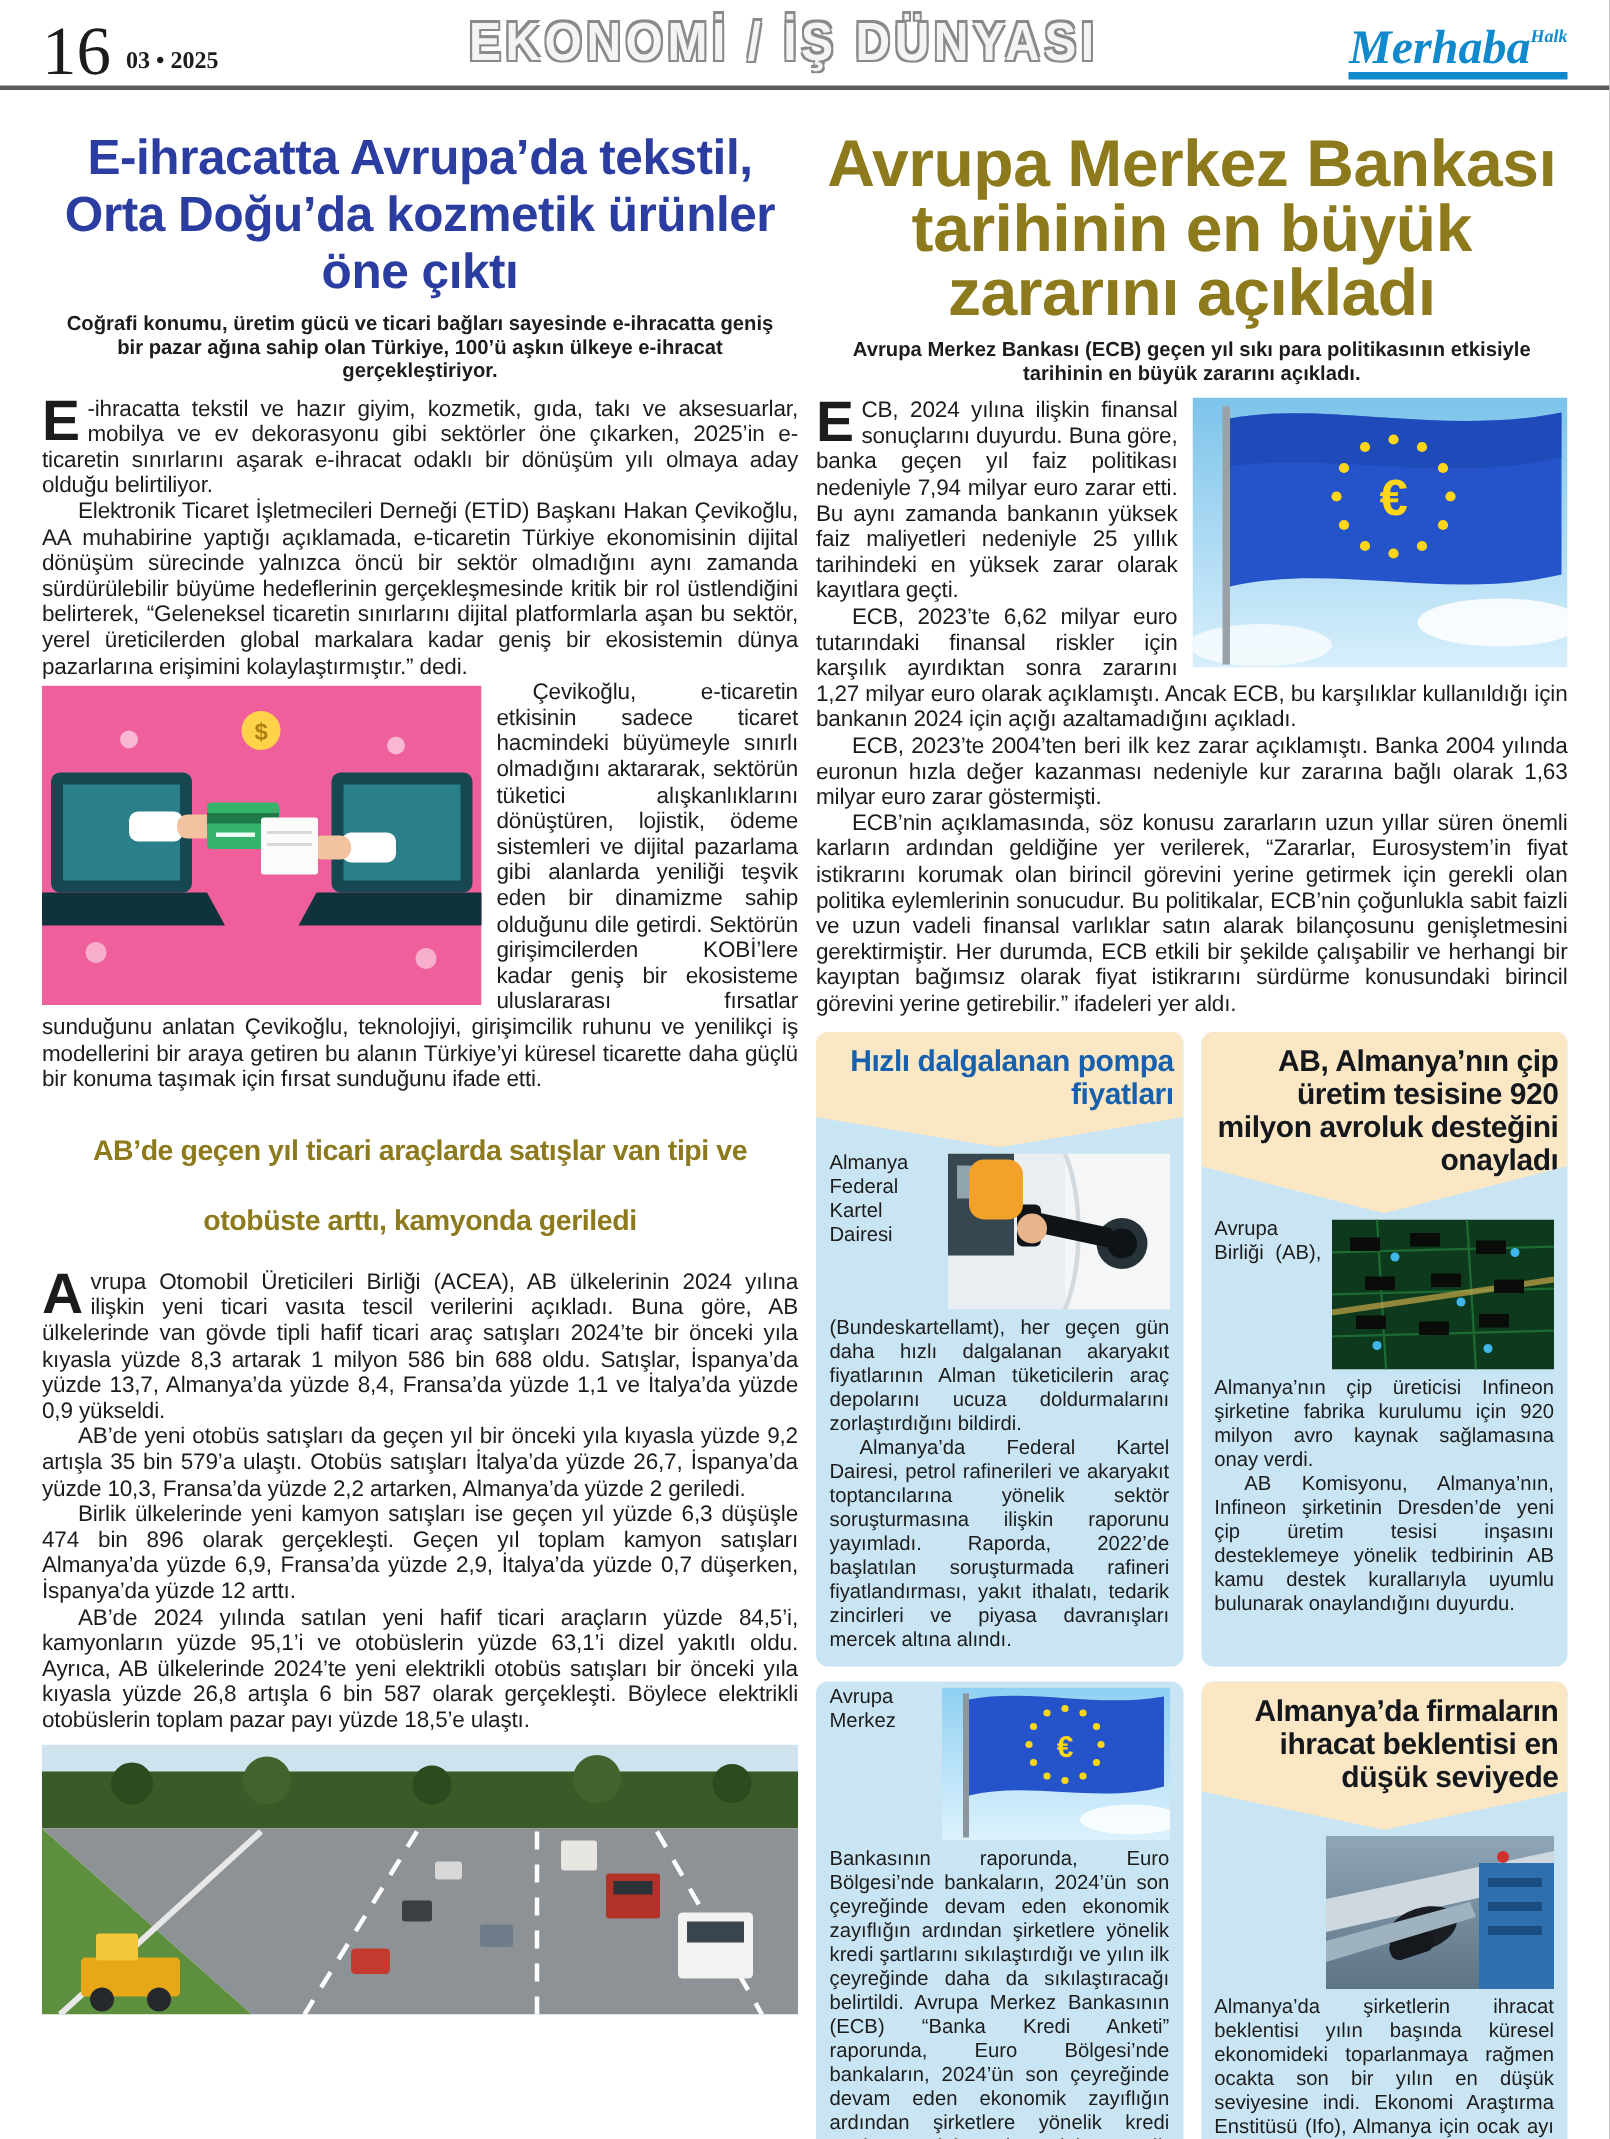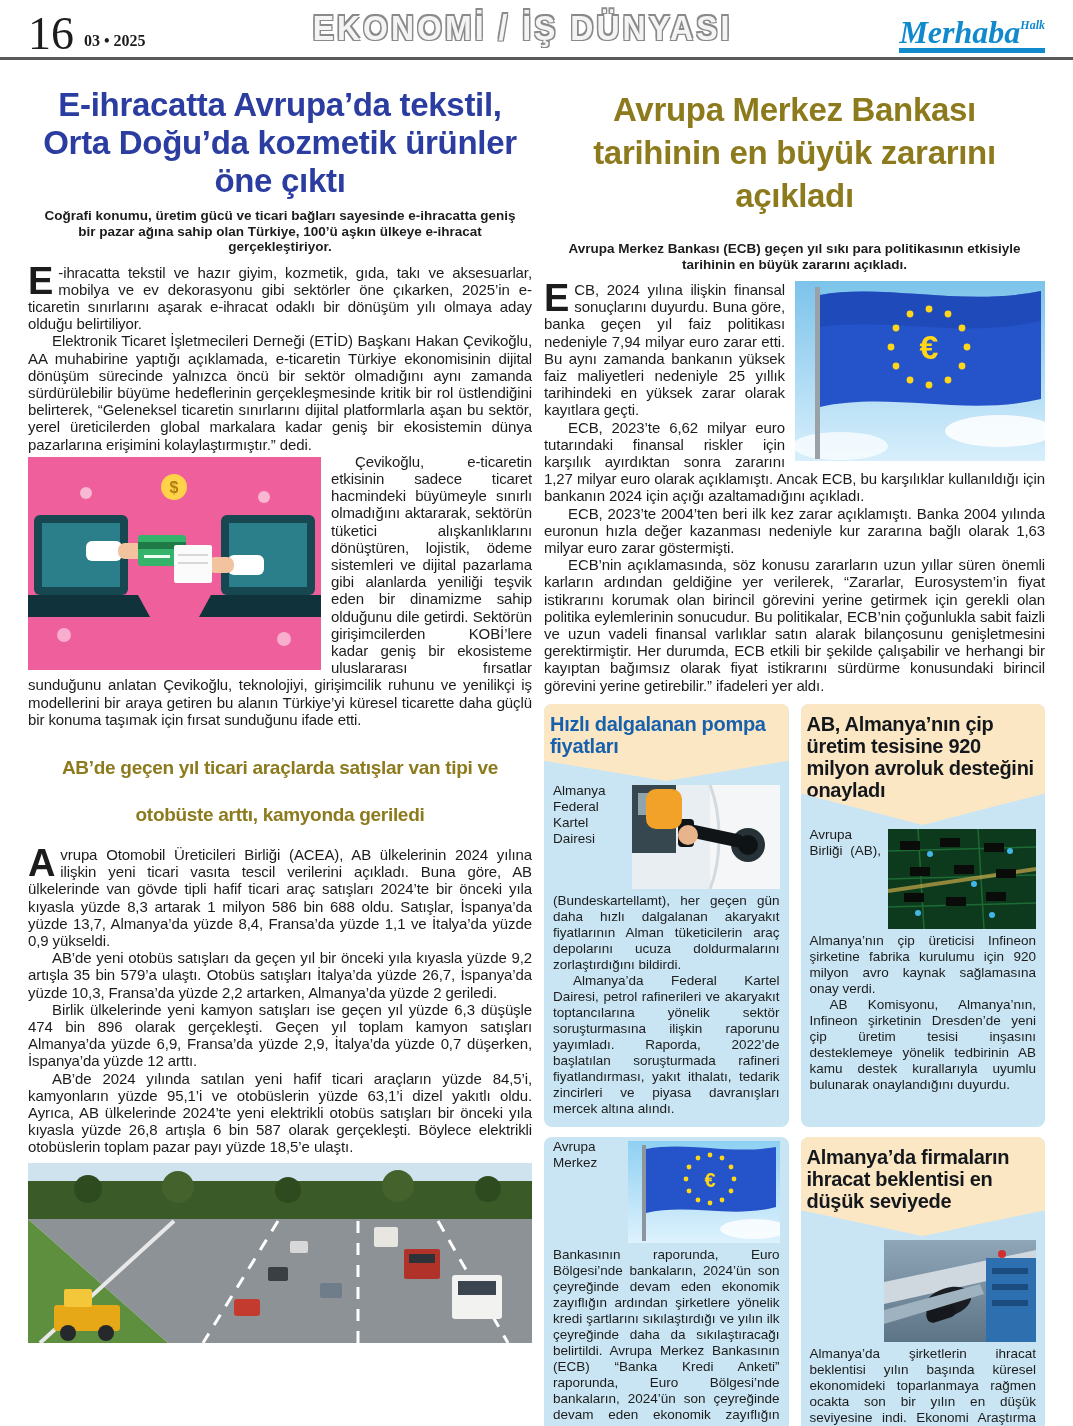--- a/index.html
+++ b/index.html
@@ -25,38 +25,38 @@
   .logo-tag{font-family:"Liberation Serif",serif;font-style:italic;font-weight:700;
         font-size:12px;color:var(--logo-blue);vertical-align:top;}
   .logo-bar{height:5px;background:var(--logo-blue);margin-top:2px;}
   
   .cols{display:flex;gap:12px;padding:0 28px;}
   .col-left{width:504px;}
   .col-right{width:501px;}
   
   .headline{font-weight:700;text-align:center;letter-spacing:-.3px;}
   .h-blue{color:var(--headline-blue);font-size:33px;line-height:38px;margin:26px 0 8px;}
-  .h-gold-r{color:var(--headline-gold);font-size:33px;line-height:43px;margin:28px 6px 24px;}
+  .h-gold-r{color:var(--headline-gold);font-size:44px;line-height:43px;margin:28px 6px 8px;}
   .h-gold-l{color:var(--headline-gold);font-size:19px;line-height:47px;margin:16px 0 8px;}
   .subhead{font-weight:700;text-align:center;font-size:13.5px;line-height:15.5px;margin:0 8px 9px;}
   .body{font-size:15px;line-height:17.2px;letter-spacing:-.1px;text-align:justify;}
   .body p{margin:0;}
   .body p.ind{text-indent:24px;}
   .dropcap{float:left;font-weight:700;font-size:38px;line-height:29px;padding:3px 5px 0 0;}
   .art-img{display:block;border:0;}
   .img-ecom{float:left;width:293px;height:213px;margin:4px 10px 2px 0;}
   .img-flag{float:right;width:250px;height:180px;margin:0 0 5px 10px;}
   .img-highway{width:100%;height:180px;margin-top:7px;}
   
   .boxes{display:grid;grid-template-columns:1fr 1fr;gap:10px 12px;margin-top:10px;}
   .box{background:var(--box-bg);border-radius:8px;overflow:hidden;}
   .box-banner{background:var(--banner-cream);
               clip-path:polygon(0 0,100% 0,100% 74%,50% 100%,0 74%);
               padding:9px 6px 24px;}
-  .box-title{font-weight:800;text-align:left;font-size:20px;line-height:22px;letter-spacing:-.3px;}
+  .box-title{font-weight:800;text-align:right;font-size:20px;line-height:22px;letter-spacing:-.3px;}
   .t-blue{color:var(--box-title-blue);}
   .t-black{color:#14181c;}
   .box-body{padding:2px 9px 10px;font-size:13.5px;line-height:16px;text-align:justify;}
   .box-body p{margin:0;}
   .box-body p.ind{text-indent:20px;}
   .box-img{float:right;margin:2px 0 4px 7px;}
 </style>
 </head>
 <body>
 

